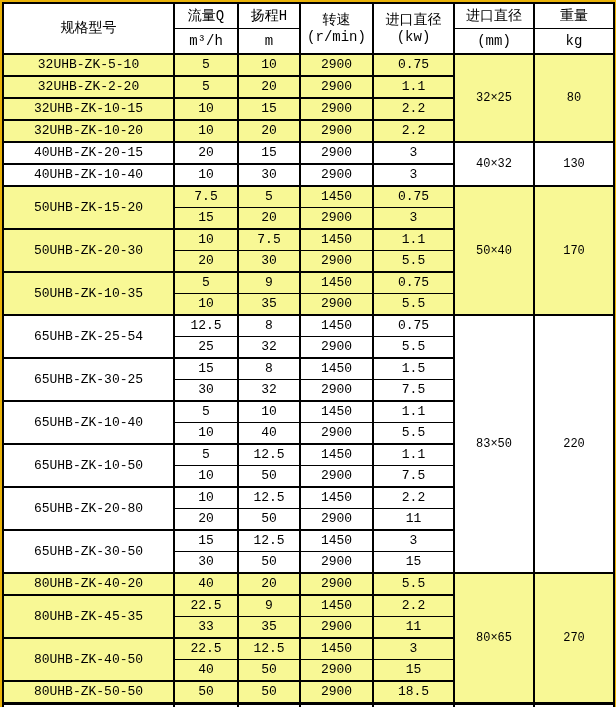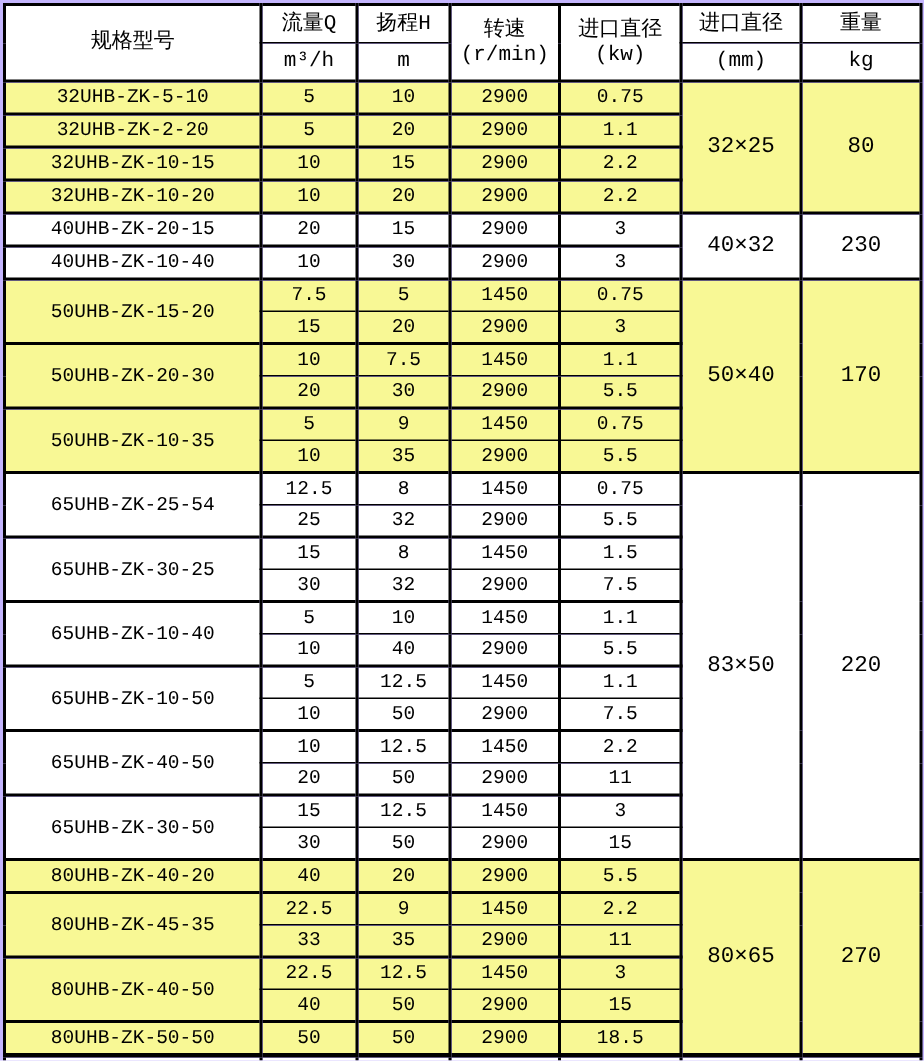--- a/index.html
+++ b/index.html
@@ -1,19 +1,19 @@
 <!DOCTYPE html>
 <html style="--row-yellow: #f8f895;"><head>
 <meta charset="utf-8">
 <style>
   html, body { margin: 0; padding: 0; background: #ffffff; }
   .page {
     width: 616px;
     height: 707px;
-    background: #c4b5fd;
+    background: #eab308;
     overflow: hidden;
     position: relative;
     font-family: "Liberation Mono", "DejaVu Sans Mono", monospace;
   }
   table.spec {
     border-collapse: collapse;
     table-layout: fixed;
     margin: 2px 0 0 2px;
     border: 2px solid #000;
   }
@@ -38,21 +38,21 @@
   }
   .spec tbody td {
     height: 20px;
     font-size: 13px;
     line-height: 20px;
   }
   .spec tr.model-start td { border-top: 2px solid #000; }
   .spec tr.g-yellow td { background: var(--row-yellow, #f8f895); }
   .spec tr.g-white td { background: #ffffff; }
   
-  .spec td.diameter-cell, .spec td.weight-cell { font-size: 15px; }
+  .spec td.diameter-cell, .spec td.weight-cell { font-size: 12px; }
   .spec tr.partial-row td {
     height: 14px;
     border-top: 3px solid #000;
     background: #ffffff;
   }
 </style>
 </head>
 <body>
 
 <div class="page">
@@ -120,21 +120,21 @@
           <td>2900</td>
           <td>2.2</td>
         </tr>
         <tr class="g-white model-start">
           <td rowspan="1" class="model-cell">40UHB-ZK-20-15</td>
           <td>20</td>
           <td>15</td>
           <td>2900</td>
           <td>3</td>
           <td rowspan="2" class="diameter-cell">40×32</td>
-          <td rowspan="2" class="weight-cell">230</td>
+          <td rowspan="2" class="weight-cell">130</td>
         </tr>
         <tr class="g-white model-start">
           <td rowspan="1" class="model-cell">40UHB-ZK-10-40</td>
           <td>10</td>
           <td>30</td>
           <td>2900</td>
           <td>3</td>
         </tr>
         <tr class="g-yellow model-start">
           <td rowspan="2" class="model-cell">50UHB-ZK-15-20</td>
@@ -225,21 +225,21 @@
           <td>1450</td>
           <td>1.1</td>
         </tr>
         <tr class="g-white">
           <td>10</td>
           <td>50</td>
           <td>2900</td>
           <td>7.5</td>
         </tr>
         <tr class="g-white model-start">
-          <td rowspan="2" class="model-cell">65UHB-ZK-40-50</td>
+          <td rowspan="2" class="model-cell">65UHB-ZK-20-80</td>
           <td>10</td>
           <td>12.5</td>
           <td>1450</td>
           <td>2.2</td>
         </tr>
         <tr class="g-white">
           <td>20</td>
           <td>50</td>
           <td>2900</td>
           <td>11</td>

